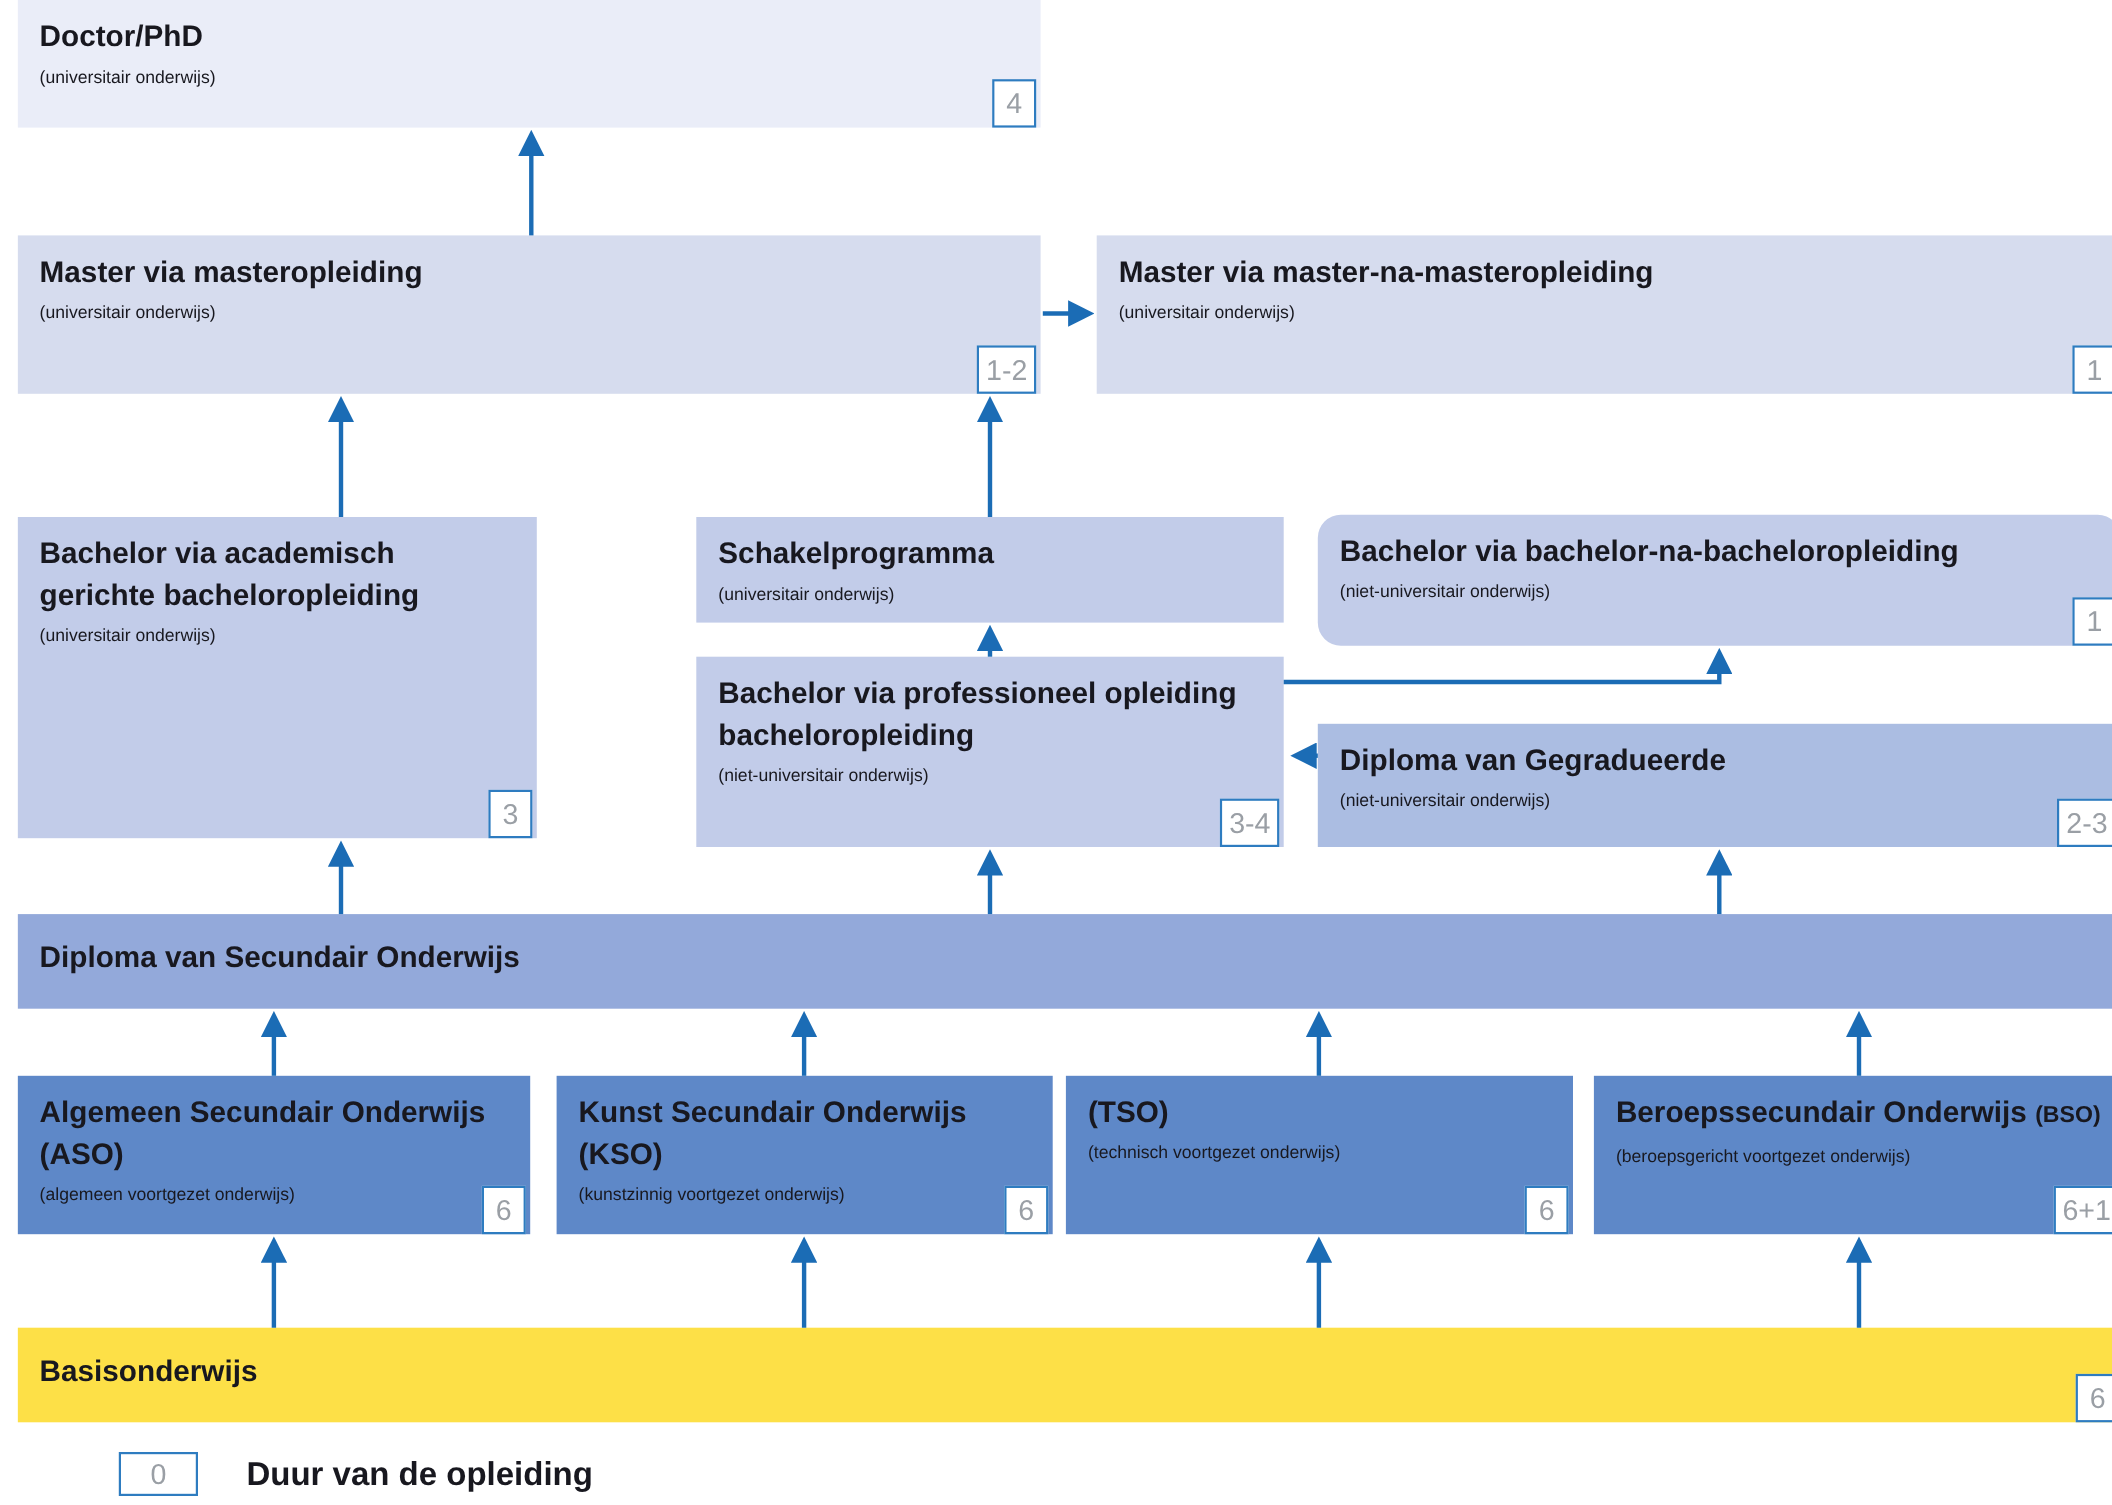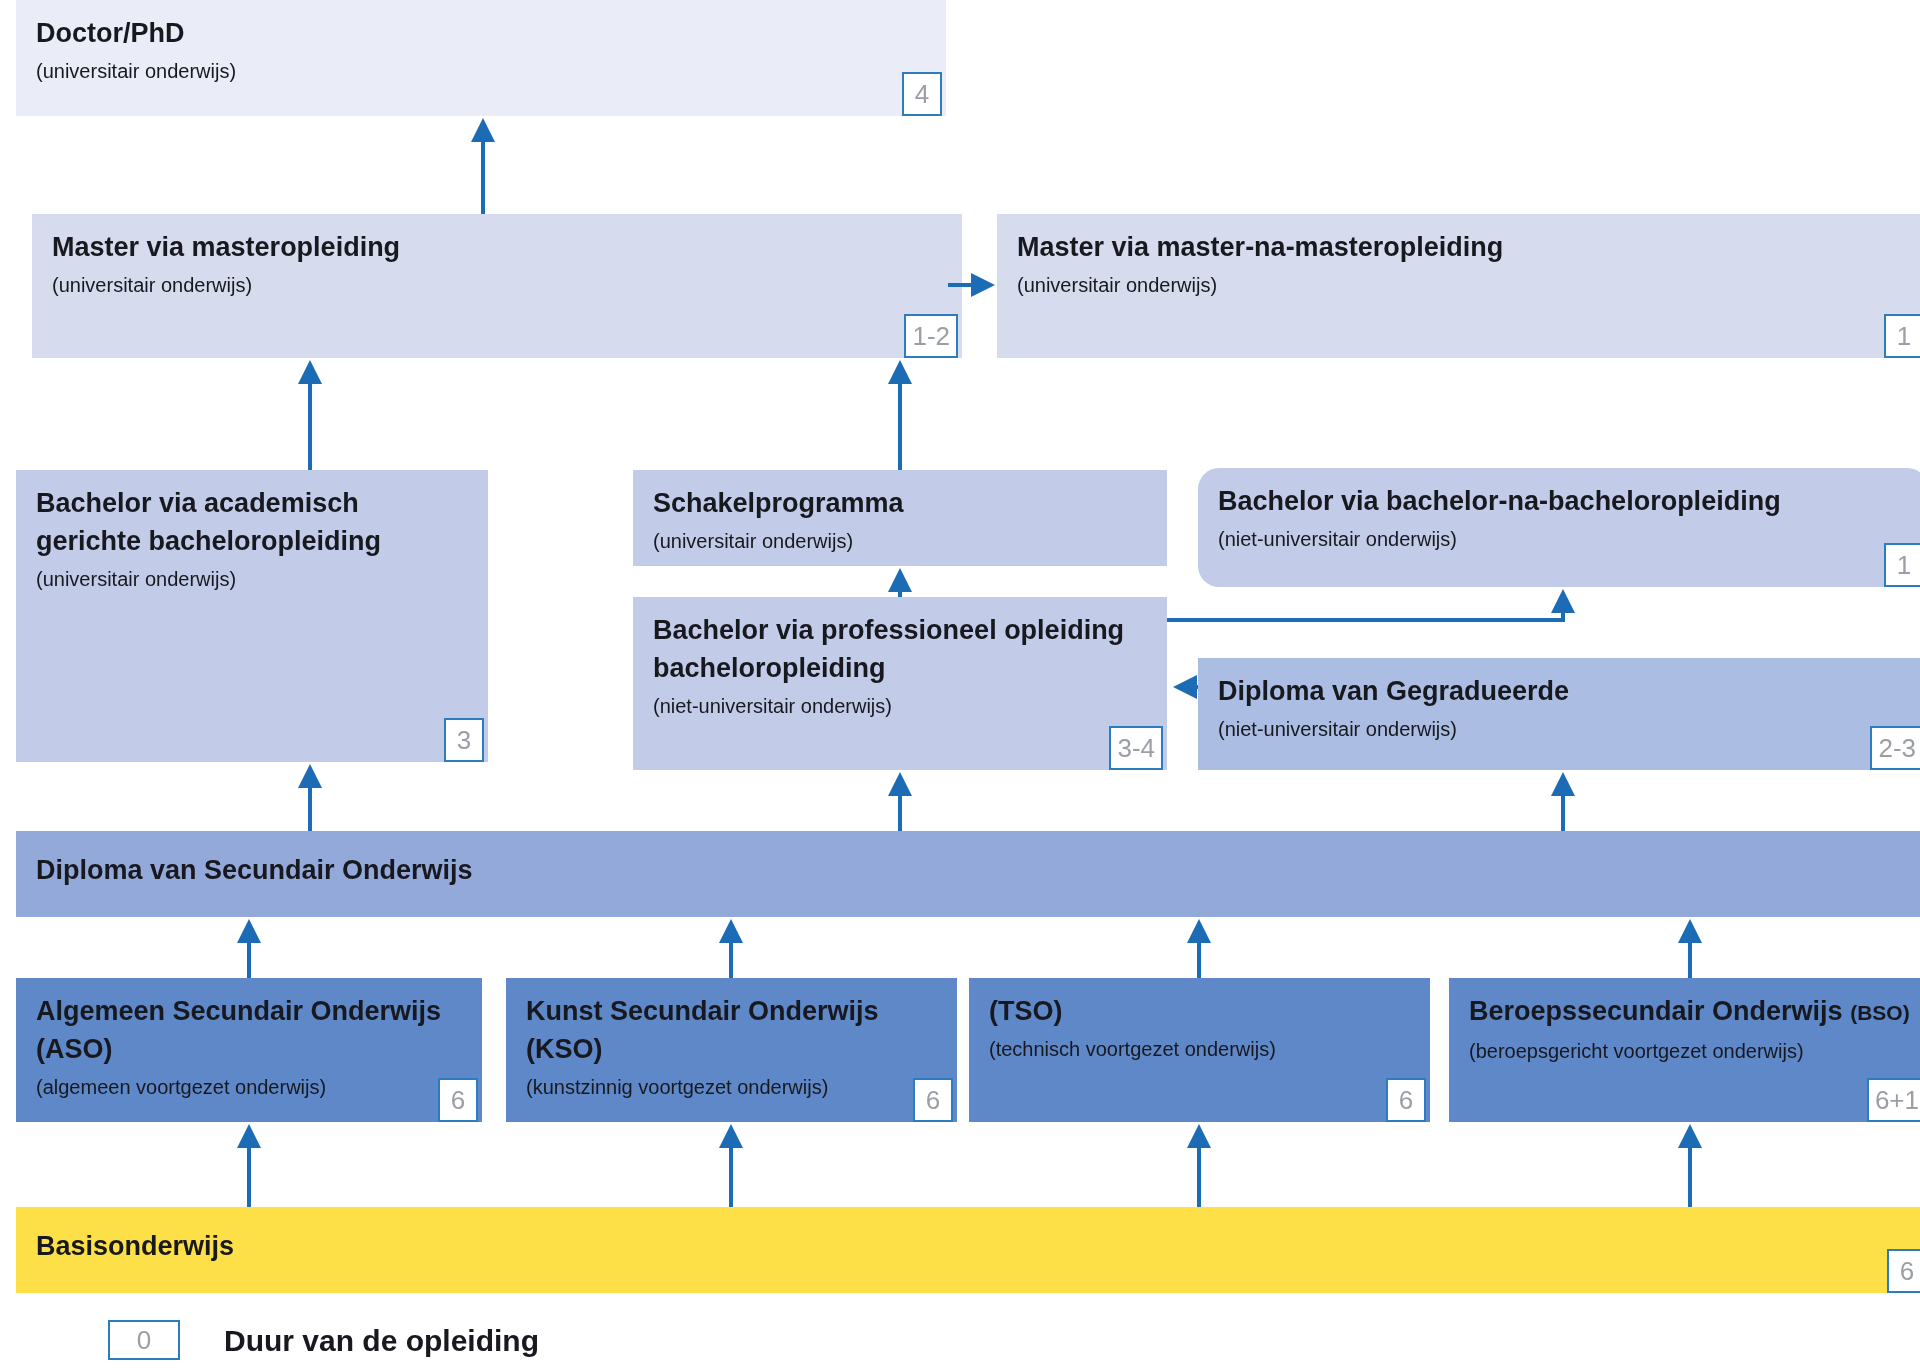--- a/index.html
+++ b/index.html
@@ -2,28 +2,28 @@
 <html><head>
 <meta charset="utf-8">
 <style>
   html,body{margin:0;padding:0;background:#ffffff;}
   .canvas{position:relative;width:1920px;height:1368px;background:#ffffff;overflow:hidden;
           font-family:"Liberation Sans", sans-serif;color:#18181f;margin-left:16px;}
   .box{position:absolute;box-sizing:border-box;padding:14px 20px;}
   .box .t{font-weight:bold;font-size:27px;line-height:38px;display:block;}
   .box .t-abbrev{font-weight:bold;font-size:27px;line-height:38px;display:block;}
   .box .t-abbrev-inline{font-weight:bold;font-size:21px;display:inline;}
-  .box .s{font-weight:normal;font-size:20px;line-height:38px;display:block;}
+  .box .s{font-weight:normal;font-size:16px;line-height:38px;display:block;}
   .sec .s{white-space:nowrap;}
   .badge{position:absolute;bottom:0;right:4px;min-width:40px;height:44px;background:#ffffff;
          border:2px solid #2e7cc0;box-sizing:border-box;display:flex;align-items:center;
          justify-content:center;font-size:26px;color:#9a9fa5;padding:0 6px;}
   
   #phd    {left:0;      top:0;      width:930px;  height:116px; background:#eaedf8;}
-  #master {left:16px;      top:214px;  width:930px;  height:144px; background:#d6dcee;}
+  #master {left:0;      top:214px;  width:930px;  height:144px; background:#d6dcee;}
   #mnm    {left:981px;  top:214px;  width:931px;  height:144px; background:#d6dcee;}
   #bacad  {left:0;      top:470px;  width:472px;  height:292px; background:#c2cce9;}
   #schakel{left:617px;  top:470px;  width:534px;  height:96px;  background:#c2cce9;}
   #banb   {left:1182px; top:468px;  width:730px;  height:119px; background:#c2cce9;border-radius:21px;}
   #bprof  {left:617px;  top:597px;  width:534px;  height:173px; background:#c2cce9;}
   #grad   {left:1182px; top:658px;  width:730px;  height:112px; background:#abbde2;}
   #dso    {left:0;      top:831px;  width:1915px; height:86px;  background:#93a9da;padding-top:20px;}
   #aso    {left:0;      top:978px;  width:466px;  height:144px; background:#5e88c8;}
   #kso    {left:490px;  top:978px;  width:451px;  height:144px; background:#5e88c8;}
   #tso    {left:953px;  top:978px;  width:461px;  height:144px; background:#5e88c8;}

